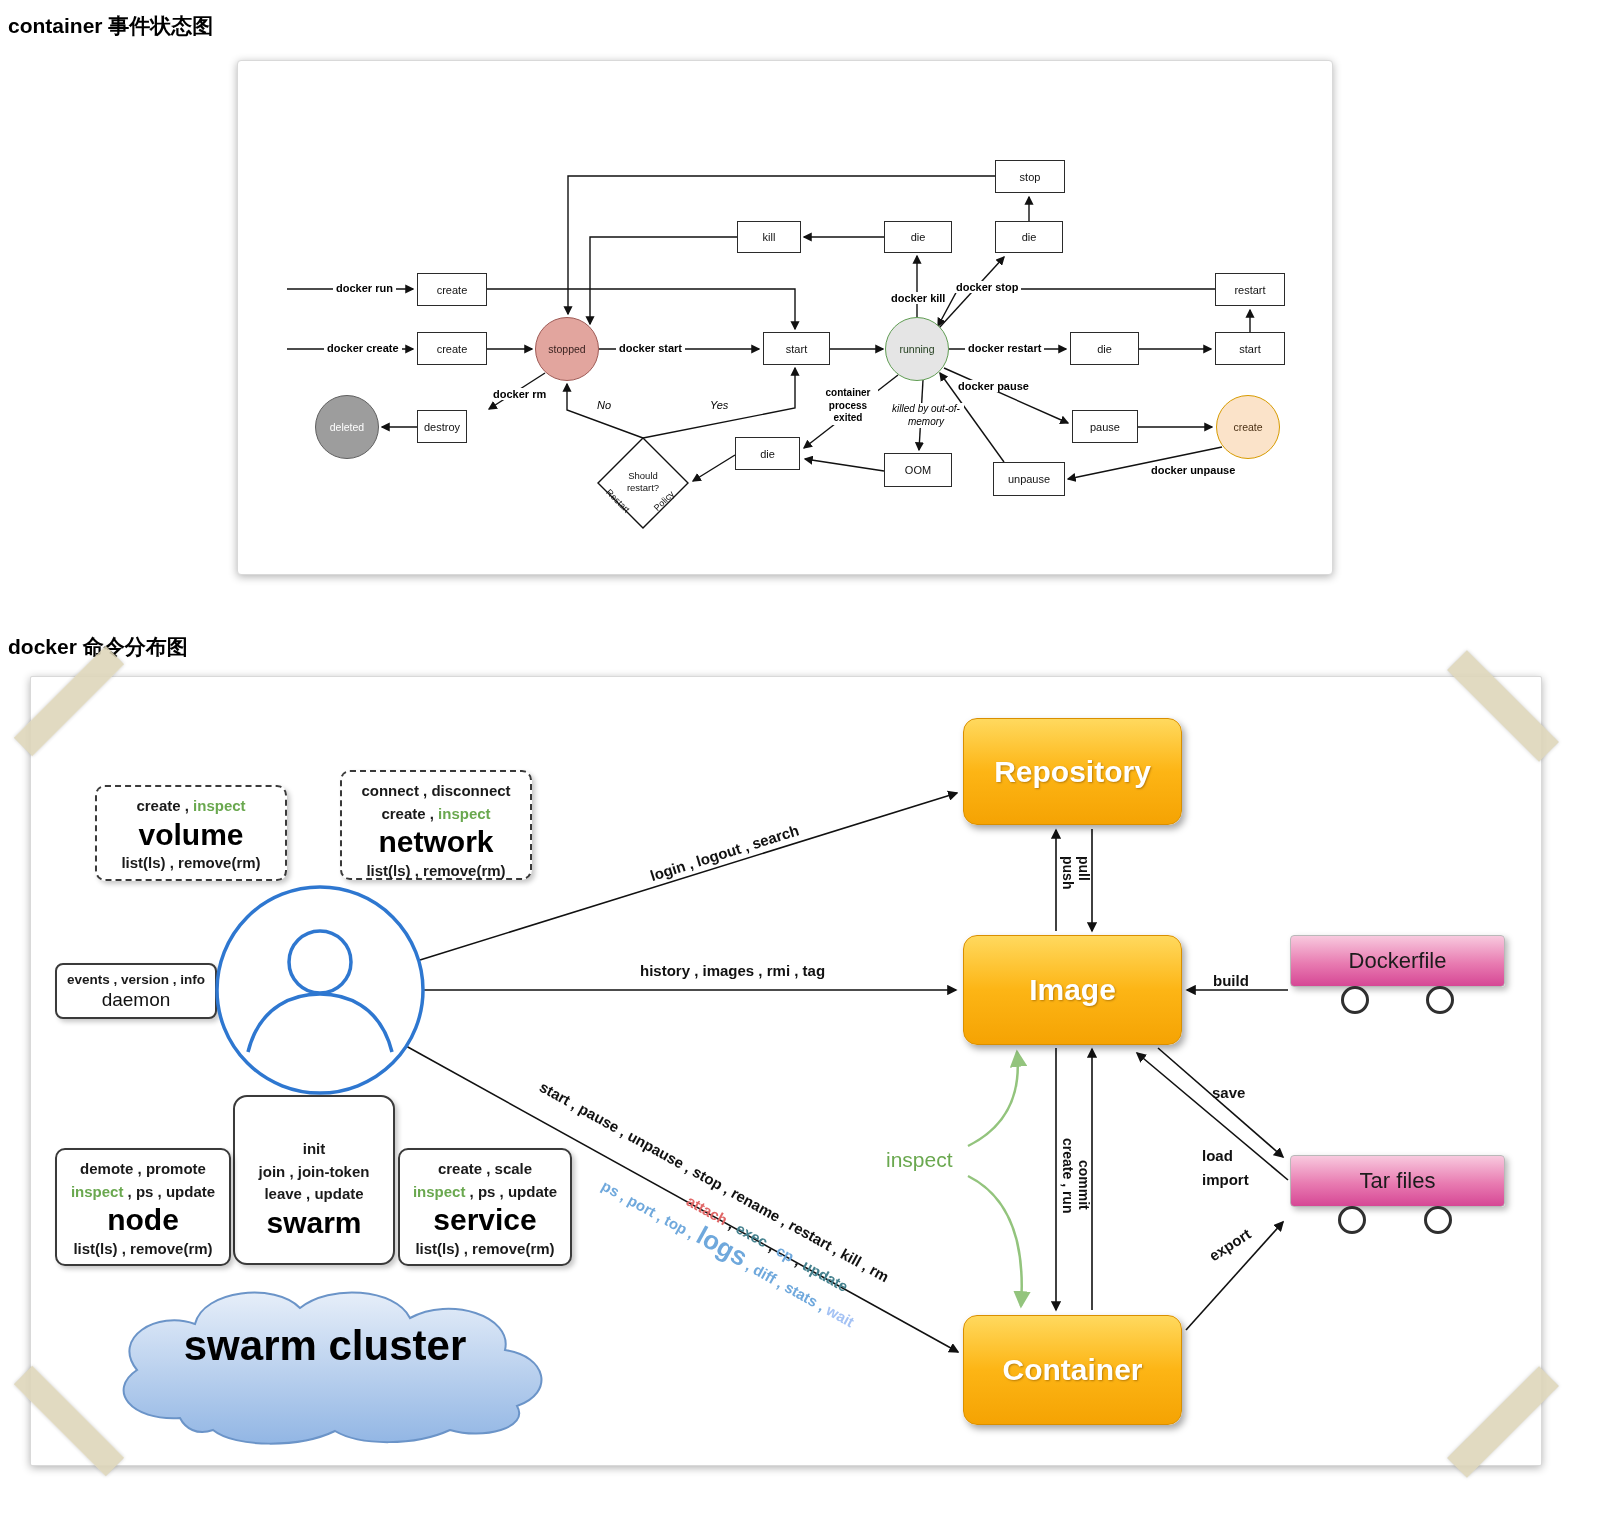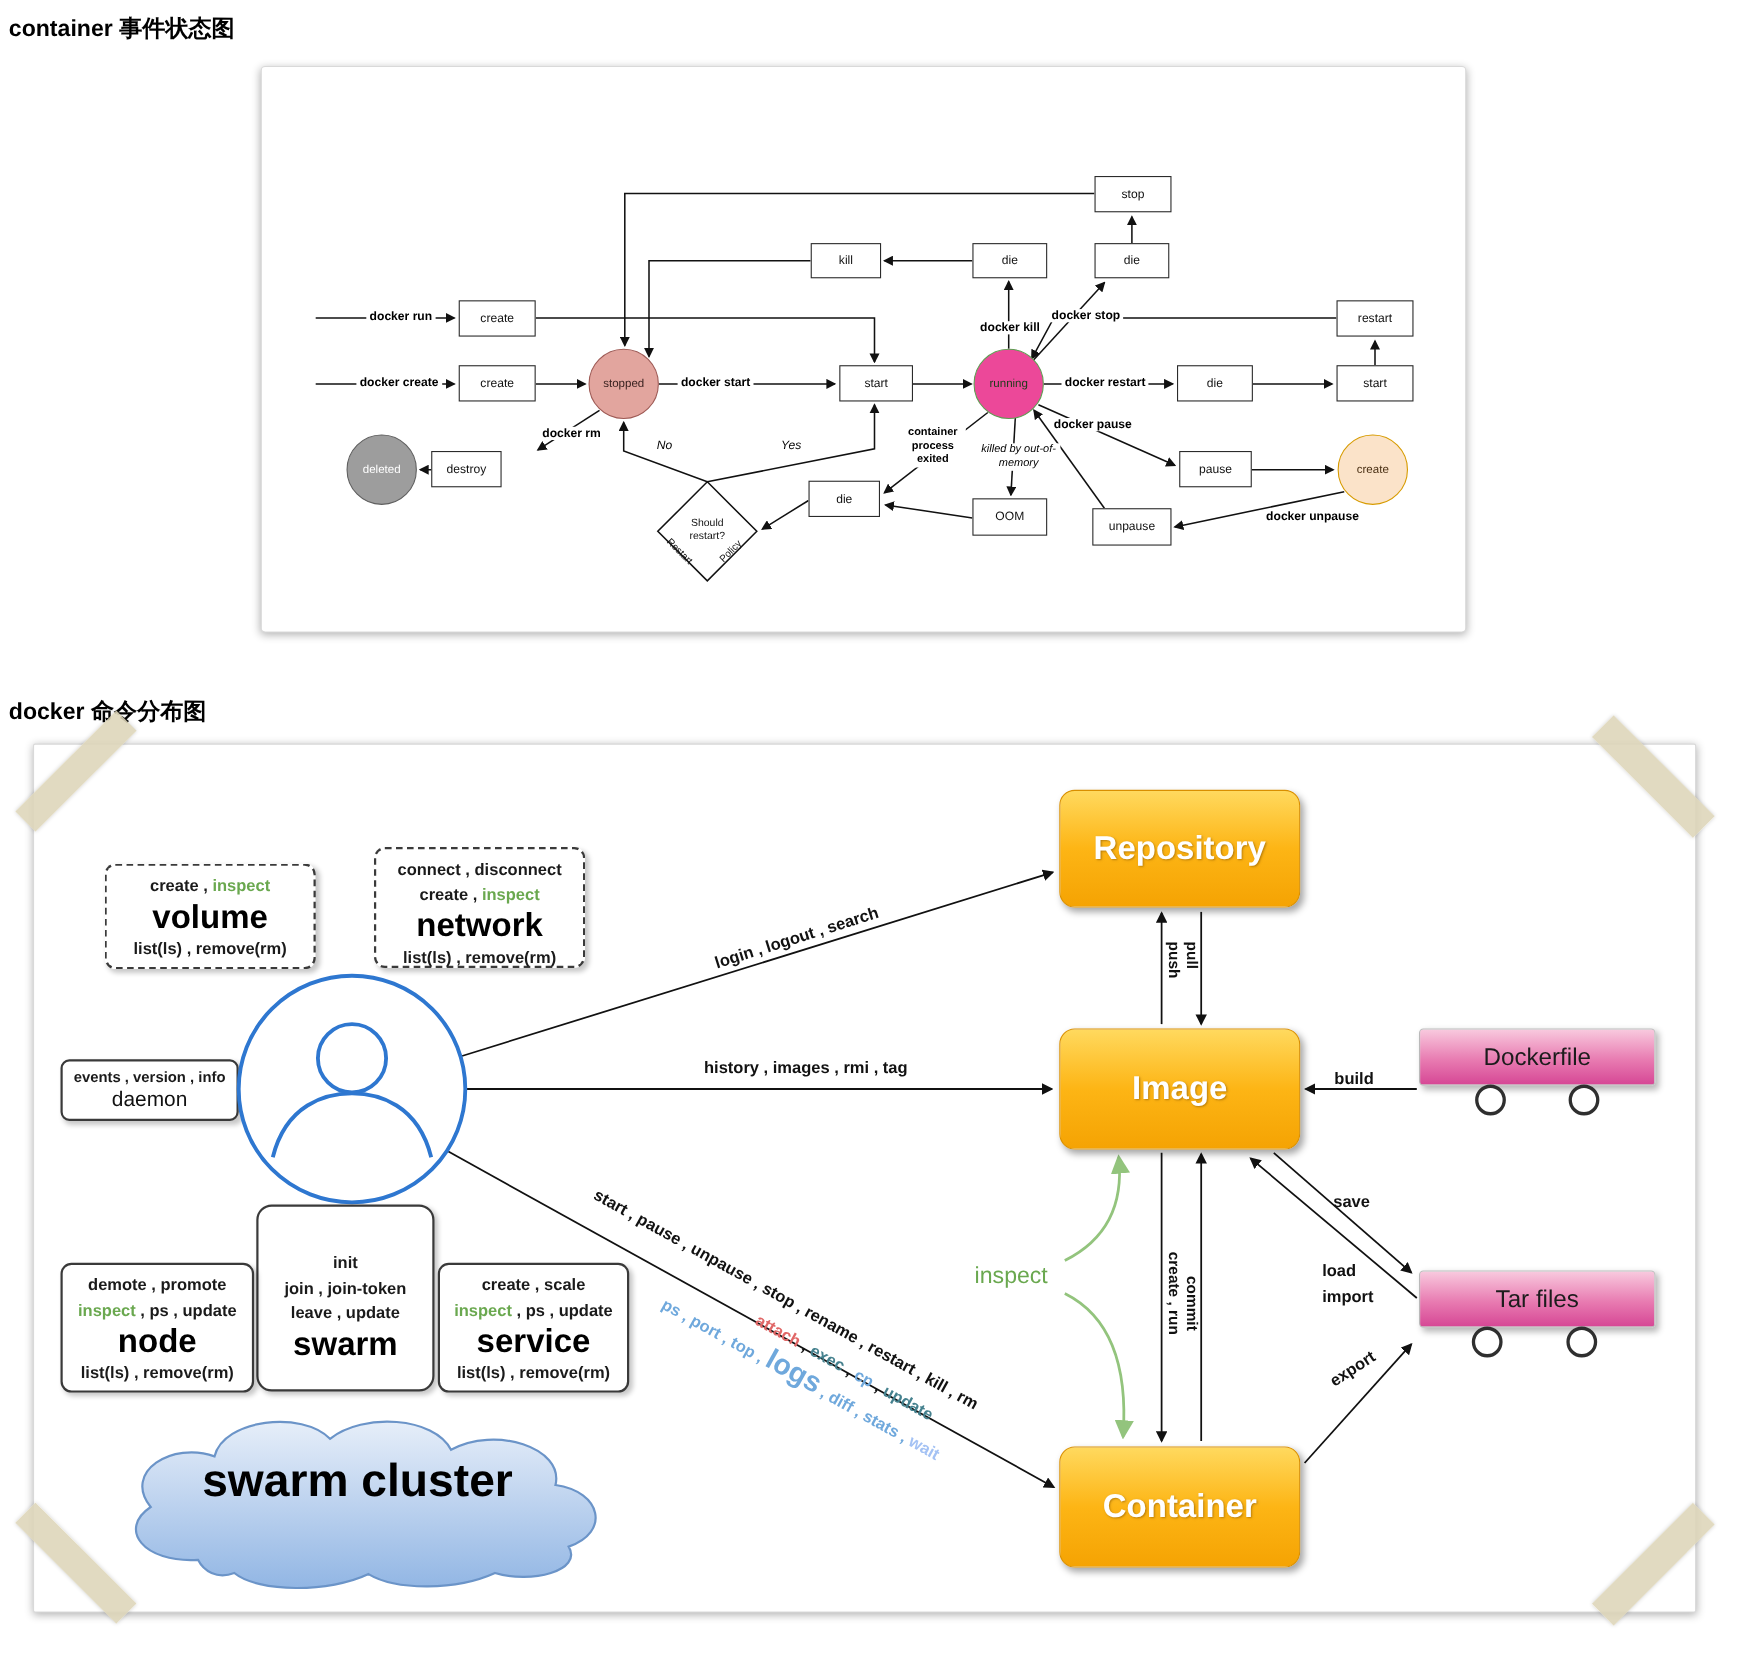--- a/index.html
+++ b/index.html
@@ -121,28 +121,28 @@
   <div class="sbox" style="left:995px;top:160px;width:70px;height:33px">stop</div>
   <div class="sbox" style="left:737px;top:221px;width:64px;height:32px">kill</div>
   <div class="sbox" style="left:884px;top:221px;width:68px;height:32px">die</div>
   <div class="sbox" style="left:995px;top:221px;width:68px;height:32px">die</div>
   <div class="sbox" style="left:417px;top:273px;width:70px;height:33px">create</div>
   <div class="sbox" style="left:1215px;top:273px;width:70px;height:33px">restart</div>
   <div class="sbox" style="left:417px;top:332px;width:70px;height:33px">create</div>
   <div class="sbox" style="left:763px;top:332px;width:67px;height:33px">start</div>
   <div class="sbox" style="left:1070px;top:332px;width:69px;height:33px">die</div>
   <div class="sbox" style="left:1215px;top:332px;width:70px;height:33px">start</div>
-  <div class="sbox" style="left:392px;top:410px;width:64px;height:33px">destroy</div>
+  <div class="sbox" style="left:417px;top:410px;width:50px;height:33px">destroy</div>
   <div class="sbox" style="left:1072px;top:410px;width:66px;height:33px">pause</div>
   <div class="sbox" style="left:735px;top:437px;width:65px;height:33px">die</div>
   <div class="sbox" style="left:884px;top:453px;width:68px;height:34px">OOM</div>
   <div class="sbox" style="left:993px;top:462px;width:72px;height:34px">unpause</div>
 
   <div class="scircle" style="left:535px;top:317px;width:64px;height:64px;background:#e2a59e;border-color:#9e5a55;color:#3a2220">stopped</div>
-  <div class="scircle" style="left:885px;top:317px;width:64px;height:64px;background:#ec4899;border-color:#5f9c52;color:#1e3a19">running</div>
+  <div class="scircle" style="left:885px;top:317px;width:64px;height:64px;background:#e5e5e5;border-color:#5f9c52;color:#1e3a19">running</div>
   <div class="scircle" style="left:315px;top:395px;width:64px;height:64px;background:#9d9d9d;border-color:#5f5f5f;color:#fff">deleted</div>
   <div class="scircle" style="left:1216px;top:395px;width:64px;height:64px;background:#fbe3c9;border-color:#d79b00;color:#4a3014">create</div>
 
   <div class="abs" style="left:613px;top:470px;width:60px;text-align:center;font-size:9.5px;line-height:1.3;color:#111">Should restart?</div>
   <div class="abs" style="left:596px;top:496px;width:44px;text-align:center;font-size:9px;color:#111;transform:rotate(45deg)">Restart</div>
   <div class="abs" style="left:644px;top:496px;width:40px;text-align:center;font-size:9px;color:#111;transform:rotate(-45deg)">Policy</div>
 
   <div class="lbl bg" style="left:333px;top:282px">docker run</div>
   <div class="lbl bg" style="left:324px;top:342px">docker create</div>
   <div class="lbl bg" style="left:616px;top:342px">docker start</div>

